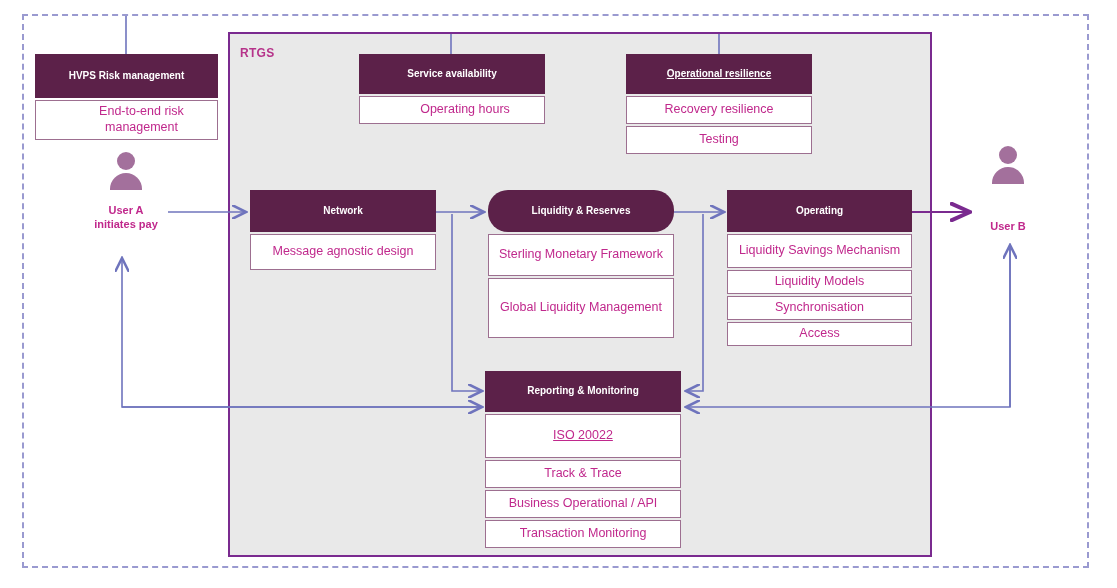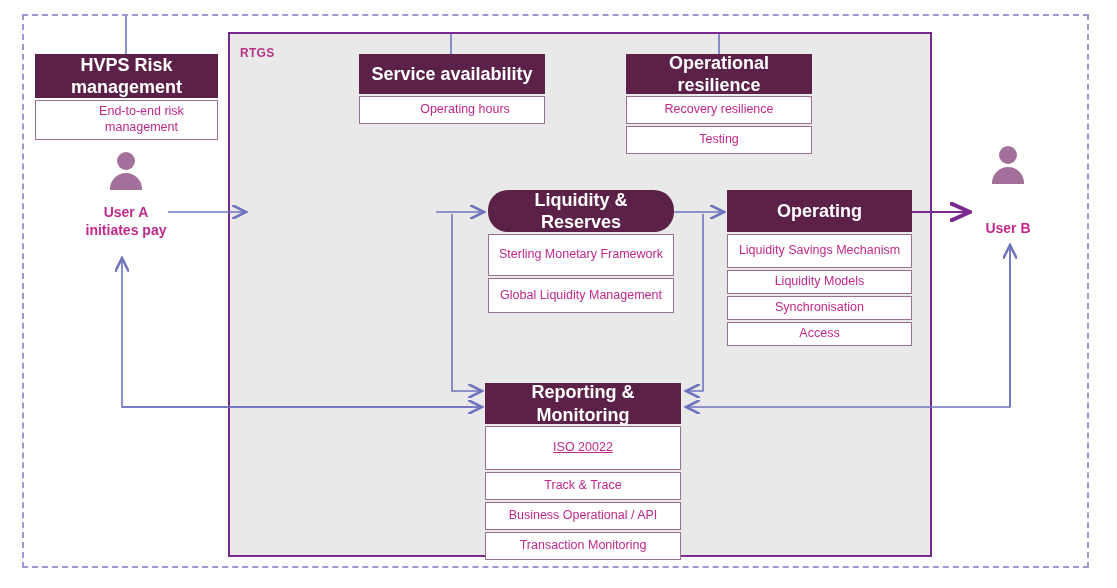--- a/index.html
+++ b/index.html
@@ -16,21 +16,21 @@
     background:#e9e9e9;border:2px solid #7a2a8f;box-sizing:border-box;
   }
   .rtgs-label{
     position:absolute;left:240px;top:46px;
     color:#b6338a;font-weight:bold;font-size:12px;letter-spacing:.3px;
   }
 
   
   .group{position:absolute;}
   .hdr{
-    background:#5c2149;color:#ffffff;font-weight:bold;font-size:18px;
+    background:#5c2149;color:#ffffff;font-weight:bold;font-size:10px;
     display:flex;align-items:center;justify-content:center;text-align:center;
     line-height:1.25;box-sizing:border-box;padding:4px 6px;
   }
   .sub{
     background:#ffffff;border:1.5px solid #9d6f90;box-sizing:border-box;
     color:#c0288c;font-size:12.5px;line-height:1.25;
     display:flex;align-items:center;justify-content:center;text-align:center;
     padding:3px 6px;margin-top:2px;
   }
 
@@ -38,21 +38,21 @@
   .person{position:absolute;width:40px;height:40px;}
   .person .head{
     position:absolute;left:11px;top:0;width:18px;height:18px;border-radius:50%;
     background:#a3709c;
   }
   .person .body{
     position:absolute;left:4px;top:21px;width:32px;height:17px;
     background:#a3709c;border-radius:16px 16px 0 0;
   }
   .user-label{
-    position:absolute;color:#c0288c;font-weight:bold;font-size:14px;
+    position:absolute;color:#c0288c;font-weight:bold;font-size:11px;
     text-align:center;line-height:1.3;
   }
 
   svg.wires{position:absolute;left:0;top:0;width:1117px;height:588px;pointer-events:none;}
 </style>
 </head>
 <body>
 
 <div id="stage">
 
@@ -98,41 +98,45 @@
     <div class="hdr" style="height:44px;">HVPS Risk management</div>
     <div class="sub" style="height:40px;padding-left:36px;">End-to-end risk management</div>
   </div>
 
   <div class="group" style="left:359px;top:54px;width:186px;">
     <div class="hdr" style="height:40px;">Service availability</div>
     <div class="sub" style="height:28px;padding-left:32px;">Operating hours</div>
   </div>
 
   <div class="group" style="left:626px;top:54px;width:186px;">
-    <div class="hdr" style="height:40px;">Operational resilience</div>
+    <div class="hdr" style="height:40px;text-decoration:underline;">Operational resilience</div>
     <div class="sub" style="height:28px;">Recovery resilience</div>
     <div class="sub" style="height:28px;">Testing</div>
   </div>
 
+  <div class="group" style="left:250px;top:190px;width:186px;">
+    <div class="hdr" style="height:42px;">Network</div>
+    <div class="sub" style="height:36px;">Message agnostic design</div>
+  </div>
 
   <div class="group" style="left:488px;top:190px;width:186px;">
     <div class="hdr" style="height:42px;border-radius:20px;">Liquidity &amp; Reserves</div>
     <div class="sub" style="height:42px;">Sterling Monetary Framework</div>
-    <div class="sub" style="height:35px;">Global Liquidity Management</div>
+    <div class="sub" style="height:60px;">Global Liquidity Management</div>
   </div>
 
   <div class="group" style="left:727px;top:190px;width:185px;">
     <div class="hdr" style="height:42px;">Operating</div>
     <div class="sub" style="height:34px;">Liquidity Savings Mechanism</div>
     <div class="sub" style="height:24px;">Liquidity Models</div>
     <div class="sub" style="height:24px;">Synchronisation</div>
     <div class="sub" style="height:24px;">Access</div>
   </div>
 
-  <div class="group" style="left:485px;top:371px;width:196px;margin-top:12px;">
+  <div class="group" style="left:485px;top:371px;width:196px;">
     <div class="hdr" style="height:41px;">Reporting &amp; Monitoring</div>
     <div class="sub" style="height:44px;text-decoration:underline;">ISO 20022</div>
     <div class="sub" style="height:28px;">Track &amp; Trace</div>
     <div class="sub" style="height:28px;">Business Operational / API</div>
     <div class="sub" style="height:28px;">Transaction Monitoring</div>
   </div>
 
   <div class="person" style="left:106px;top:152px;">
     <div class="head"></div>
     <div class="body"></div>

